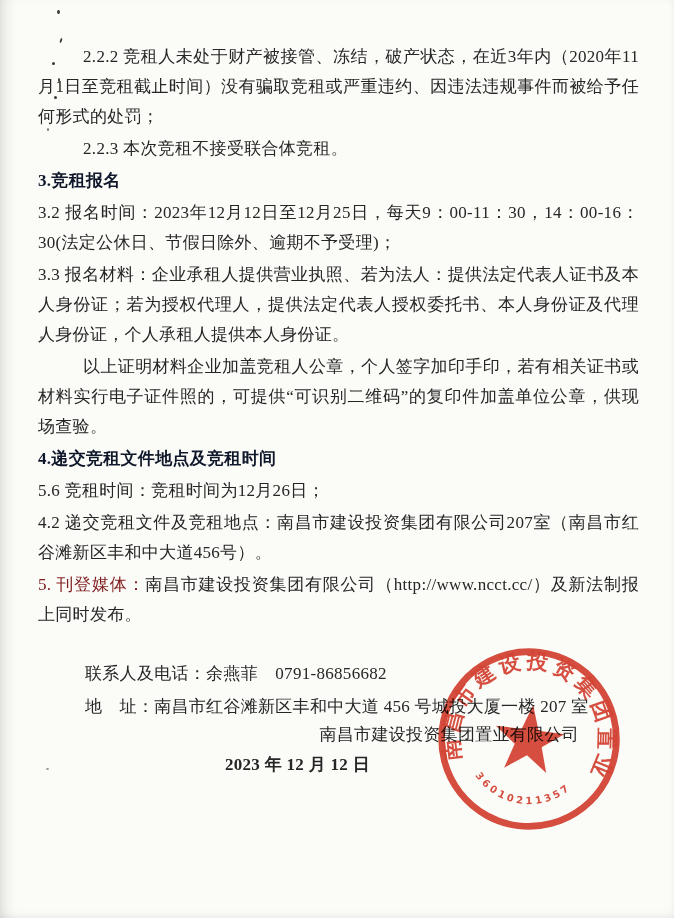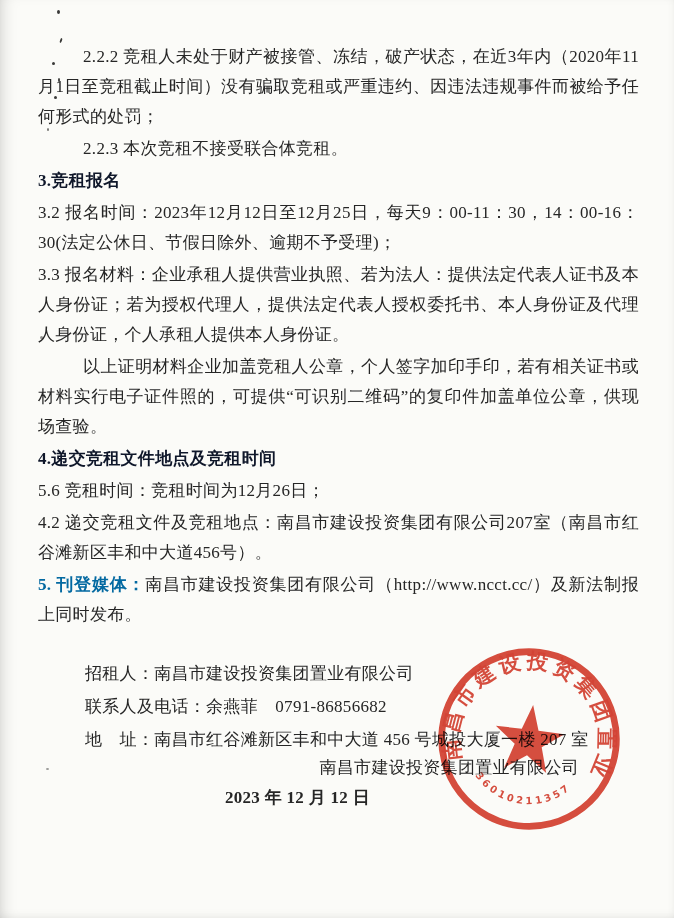--- a/index.html
+++ b/index.html
@@ -12,21 +12,21 @@
   }
   .content {
     position:absolute; left:38px; top:42px; width:601px;
     font-size:17px; line-height:30px; text-align:justify;
     letter-spacing:0.3px;
   }
   .para { margin:0 0 2px 0; }
   .p-indent { text-indent:2.65em; }
   .p-hang { text-indent:0; }
   .heading { font-weight:bold; color:#0f172a; margin:1px 0 2px 0; }
-  .inline-bold { font-weight:bold; color:#0369a1; }
+  .inline-bold { font-weight:normal; color:#7f1d1d; }
   .footer { margin-top:27px; padding-left:47px; line-height:33px; }
   .footer .line { margin:0; }
   .sig-company { text-align:right; padding-right:60px; line-height:28px; margin-top:-2px; }
   .sig-date { text-align:center; padding-right:82px; line-height:28px;font-weight:bold; }
   .seal {
     position:absolute; left:434px; top:644px; width:190px; height:190px;
     transform:rotate(7deg);
     mix-blend-mode:multiply; opacity:.93;
     pointer-events:none;
   }
@@ -64,21 +64,20 @@
     <p class="para heading">3.竞租报名</p>
     <p class="para p-hang">3.2 报名时间：2023年12月12日至12月25日，每天9：00-11：30，14：00-16：30(法定公休日、节假日除外、逾期不予受理)；</p>
     <p class="para p-hang">3.3 报名材料：企业承租人提供营业执照、若为法人：提供法定代表人证书及本人身份证；若为授权代理人，提供法定代表人授权委托书、本人身份证及代理人身份证，个人承租人提供本人身份证。</p>
     <p class="para p-indent">以上证明材料企业加盖竞租人公章，个人签字加印手印，若有相关证书或材料实行电子证件照的，可提供“可识别二维码”的复印件加盖单位公章，供现场查验。</p>
     <p class="para heading">4.递交竞租文件地点及竞租时间</p>
     <p class="para p-hang">5.6 竞租时间：竞租时间为12月26日；</p>
     <p class="para p-hang">4.2 递交竞租文件及竞租地点：南昌市建设投资集团有限公司207室（南昌市红谷滩新区丰和中大道456号）。</p>
     <p class="para p-hang"><span class="inline-bold">5. 刊登媒体：</span><span>南昌市建设投资集团有限公司（http://www.ncct.cc/）及新法制报上同时发布。</span></p>
 
     <div class="footer">
-      <p class="line">招租人：南昌市建设投资集团置业有限公司</p>
       <p class="line">联系人及电话：余燕菲　0791-86856682</p>
       <p class="line">地　址：南昌市红谷滩新区丰和中大道 456 号城投大厦一楼 207 室</p>
     </div>
     <p class="para sig-company">南昌市建设投资集团置业有限公司</p>
     <p class="para sig-date">2023 年 12 月 12 日</p>
   </div>
 
   <div class="seal">
     <svg width="190" height="190" viewBox="0 0 200 200">
       <defs>

